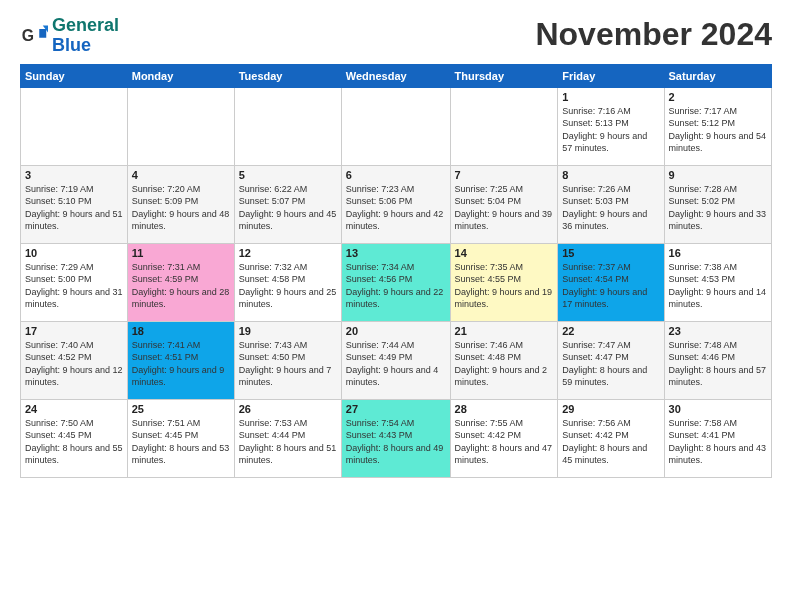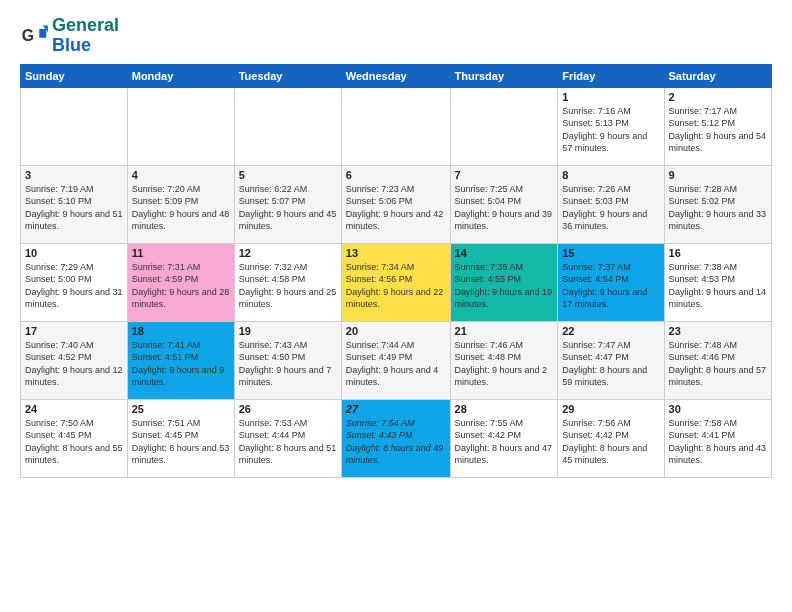--- a/index.html
+++ b/index.html
@@ -99,20 +99,21 @@
         <text x="2" y="22" font-size="18" font-weight="bold" fill="#333">G</text>
         <polygon points="22,8 30,8 30,18 22,18" fill="#1565c0"></polygon>
         <polygon points="26,4 32,4 32,12" fill="#1976d2"></polygon>
       </svg>
       <div class="logo-text">
         <span class="logo-general">General</span><br>
         <span class="logo-blue">Blue</span>
       </div>
     </div>
     <div class="title-block">
+      <div class="main-title">November 2024</div>
     </div>
   </div>
 
   <table class="calendar">
     <thead>
       <tr>
         <th>Sunday</th>
         <th>Monday</th>
         <th>Tuesday</th>
         <th>Wednesday</th>
@@ -197,27 +198,27 @@
             <div class="day-info">Sunrise: 7:31 AM
 Sunset: 4:59 PM
 Daylight: 9 hours and 28 minutes.</div>
           </td>
           <td style="background: rgb(255, 255, 255);">
             <div class="day-number">12</div>
             <div class="day-info">Sunrise: 7:32 AM
 Sunset: 4:58 PM
 Daylight: 9 hours and 25 minutes.</div>
           </td>
-          <td style="background: #fde047;">
+          <td style="background: #5eead4;">
             <div class="day-number">13</div>
             <div class="day-info">Sunrise: 7:34 AM
 Sunset: 4:56 PM
 Daylight: 9 hours and 22 minutes.</div>
           </td>
-          <td style="background: #14b8a6; margin-top: 34px;">
+          <td style="background: #fef9c3; margin-top: 34px;">
             <div class="day-number">14</div>
             <div class="day-info">Sunrise: 7:35 AM
 Sunset: 4:55 PM
 Daylight: 9 hours and 19 minutes.</div>
           </td>
           <td style="background: #0ea5e9;">
             <div class="day-number">15</div>
             <div class="day-info">Sunrise: 7:37 AM
 Sunset: 4:54 PM
 Daylight: 9 hours and 17 minutes.</div>
@@ -285,21 +286,21 @@
             <div class="day-info">Sunrise: 7:51 AM
 Sunset: 4:45 PM
 Daylight: 8 hours and 53 minutes.</div>
           </td>
           <td style="background: rgb(255, 255, 255);">
             <div class="day-number">26</div>
             <div class="day-info">Sunrise: 7:53 AM
 Sunset: 4:44 PM
 Daylight: 8 hours and 51 minutes.</div>
           </td>
-          <td style="background: #0ea5e9; font-style: italic;">
+          <td style="background: #5eead4;">
             <div class="day-number">27</div>
             <div class="day-info">Sunrise: 7:54 AM
 Sunset: 4:43 PM
 Daylight: 8 hours and 49 minutes.</div>
           </td>
           <td style="background: rgb(255, 255, 255);">
             <div class="day-number">28</div>
             <div class="day-info">Sunrise: 7:55 AM
 Sunset: 4:42 PM
 Daylight: 8 hours and 47 minutes.</div>

